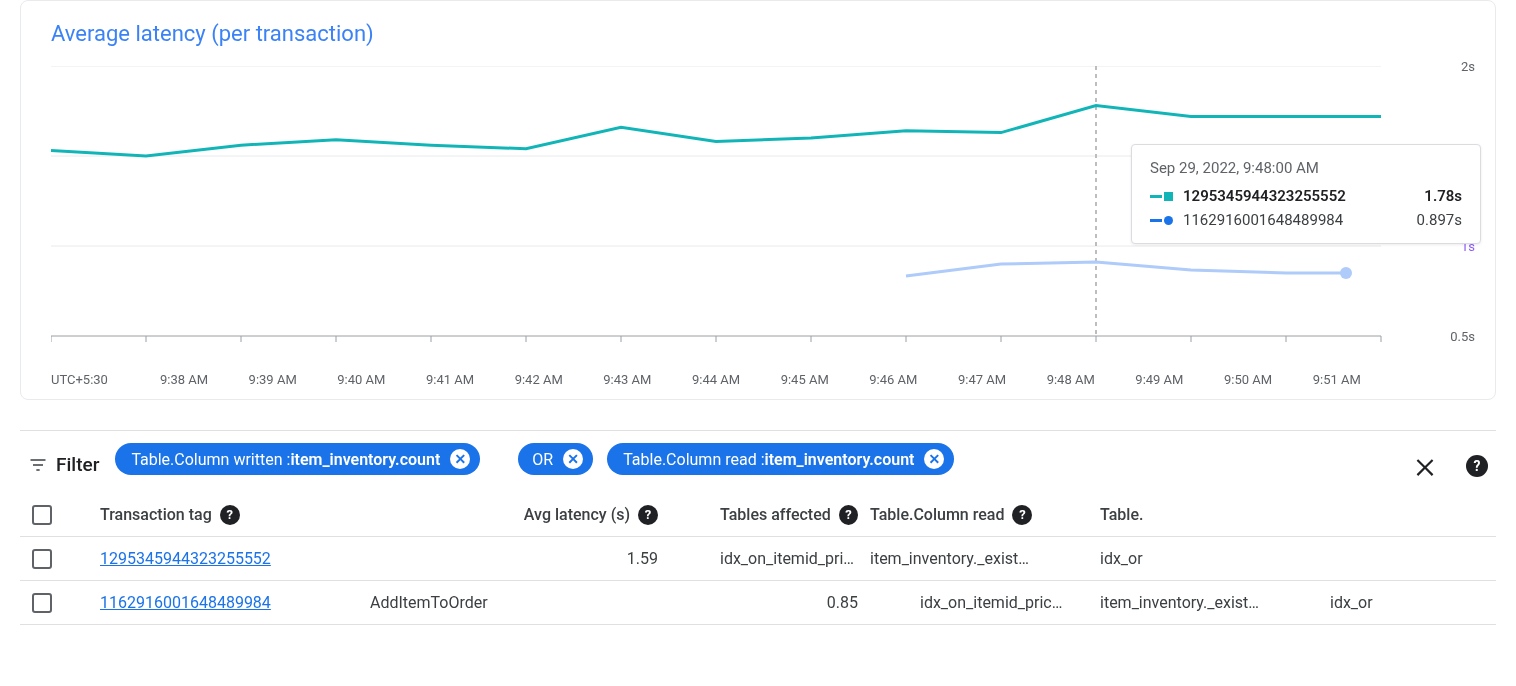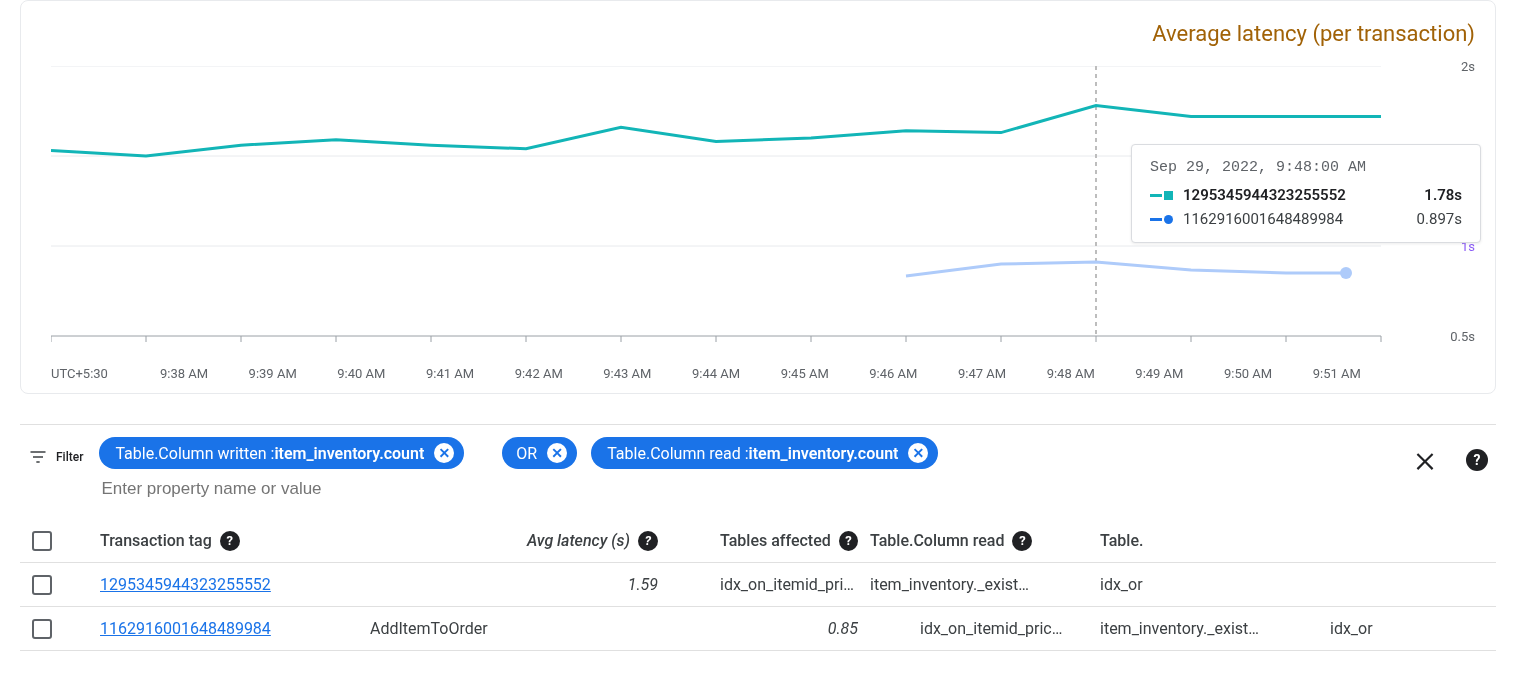--- a/index.html
+++ b/index.html
@@ -16,58 +16,58 @@
     margin: 0 20px 30px 20px;
     border: 1px solid #e8eaed;
     border-radius: 8px;
     padding: 20px 20px 12px 30px;
     position: relative;
     background: #fff;
   }
   .chart-title {
     font-size: 22px;
     font-weight: 400;
-    color: #a16207;
+    color: #3b82f6;
     margin: 0 0 20px 0;
-    text-align: right;
   }
   .chart-area {
     position: relative;
     height: 300px;
   }
   .chart-area svg { position: absolute; inset: 0; }
   .y-label {
     position: absolute;
     right: 0;
     font-size: 13px;
     color: #5f6368;
     transform: translateY(-50%);
     padding-left: 6px;
   }
   .x-labels {
     display: flex;
+    margin-top: 6px;
     width: 1330px;
   }
   .x-label {
     font-size: 13px;
     color: #5f6368;
     text-align: center;
   }
   .tooltip {
     position: absolute;
     background: #fff;
     border: 1px solid #dadce0;
     border-radius: 4px;
     box-shadow: 0 1px 3px rgba(0,0,0,.08);
     padding: 14px 18px;
     font-size: 15px;
     color: #3c4043;
     min-width: 350px;
   }
-  .tooltip-time { color:#5f6368; margin-bottom:10px; font-size:15px;font-family:Liberation Mono, monospace; }
+  .tooltip-time { color:#5f6368; margin-bottom:10px; font-size:15px; }
   .tooltip-row { display:flex; align-items:center; gap:10px; margin-bottom:6px; }
   .tooltip-row:last-child { margin-bottom:0; }
   .tooltip-val { margin-left:auto; }
   .tooltip-bold { font-weight:600; color:#202124; }
   .legend-swatch {
     display:inline-flex; align-items:center;
   }
   .legend-swatch .line  { width:12px; height:3px; }
   .legend-swatch .sq    { width:9px; height:9px; margin-left:2px; }
   .legend-swatch .circ  { width:9px; height:9px; border-radius:50%; margin-left:2px; }
@@ -79,21 +79,21 @@
   
   .filter-wrap {
     margin: 0 20px;
     border-top: 1px solid #e0e0e0;
     display: flex;
     align-items: flex-start;
     padding: 12px 0 0 0;
   }
   .filter-btn {
     display:flex; align-items:center; gap:8px;
-    font-weight:500; font-size:12px; color:#202124;
+    font-weight:500; font-size:19px; color:#202124;
     padding: 10px 12px 0 8px;
     cursor:pointer;
   }
   .filter-btn svg { width:20px; height:20px; fill:#3c4043; }
   .chips-area {
     flex: 1;
     padding: 0 4px;
   }
   .chips-row { display:flex; gap:14px; flex-wrap:wrap; align-items:center; margin-bottom:8px; }
   .chip {
@@ -154,21 +154,21 @@
     border-bottom:1px solid #e0e0e0;
     min-height: 44px;
     padding: 4px 0;
   }
   .thead { color:#3c4043; font-weight:500; }
   .th, .td {
     display:flex; align-items:center; gap:8px;
     overflow:hidden; white-space:nowrap; text-overflow:ellipsis;
     padding-right: 12px;
   }
-  .th.right, .td.right { justify-content:flex-end; text-align:left;font-style:italic; }
+  .th.right, .td.right { justify-content:flex-end; text-align:left; }
   .checkbox {
     width:20px; height:20px; border:2px solid #5f6368; border-radius:3px;
     display:inline-block; cursor:pointer; margin-left:12px;
   }
   .fp-link {
     color:#1a73e8; text-decoration:underline; cursor:pointer;
   }
   .ellipsis-cell {
     overflow:hidden; white-space:nowrap; text-overflow:ellipsis;
     display:block;
@@ -282,21 +282,20 @@
       <span class="chip small">
         <span>OR</span>
         <span class="chip-close">✕</span>
       </span>
       <span class="chip">
         <span class="chip-prefix">Table.Column read : </span>
         <span class="chip-bold">item_inventory.count</span>
         <span class="chip-close">✕</span>
       </span>
     </div>
-    <input class="filter-input" type="text" placeholder="Enter property name or value" style="">
   </div>
 
   <div class="filter-actions">
     <span class="icon-btn">
       <svg viewBox="0 0 24 24">
         <path d="M18.3 5.71 12 12.01l-6.3-6.3-1.41 1.41 6.3 6.3-6.3 6.3 1.41 1.41 6.3-6.3 6.3 6.3 1.41-1.41-6.3-6.3 6.3-6.3z"></path>
       </svg>
     </span>
     <span class="help-circle">?</span>
   </div>

